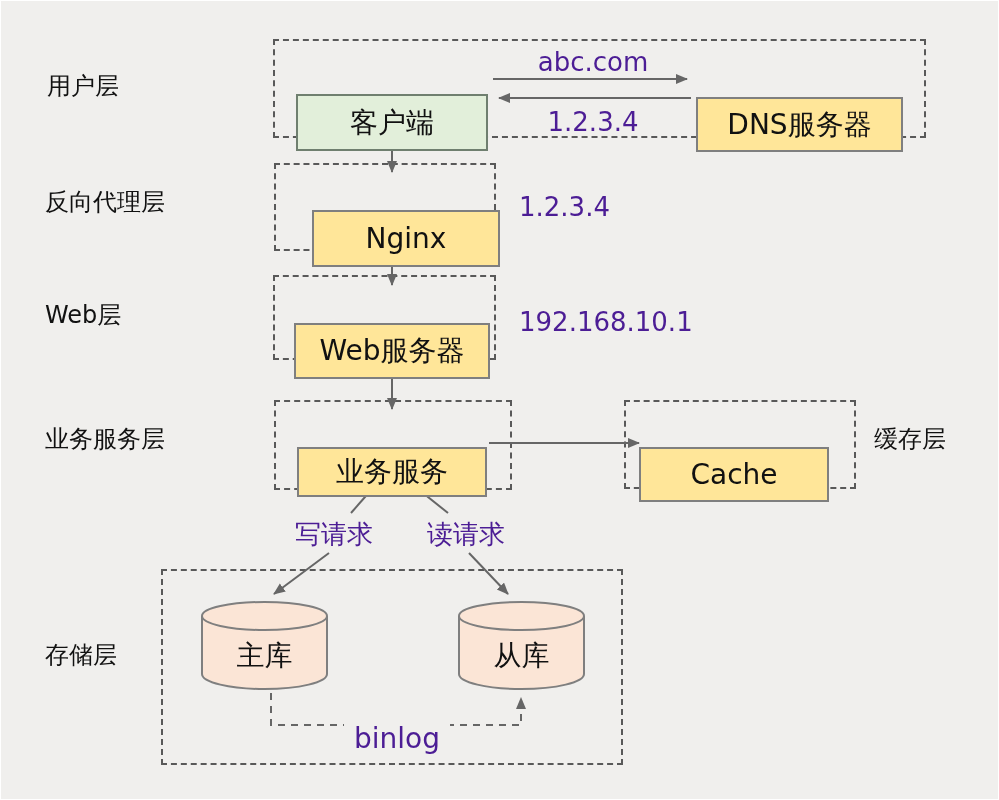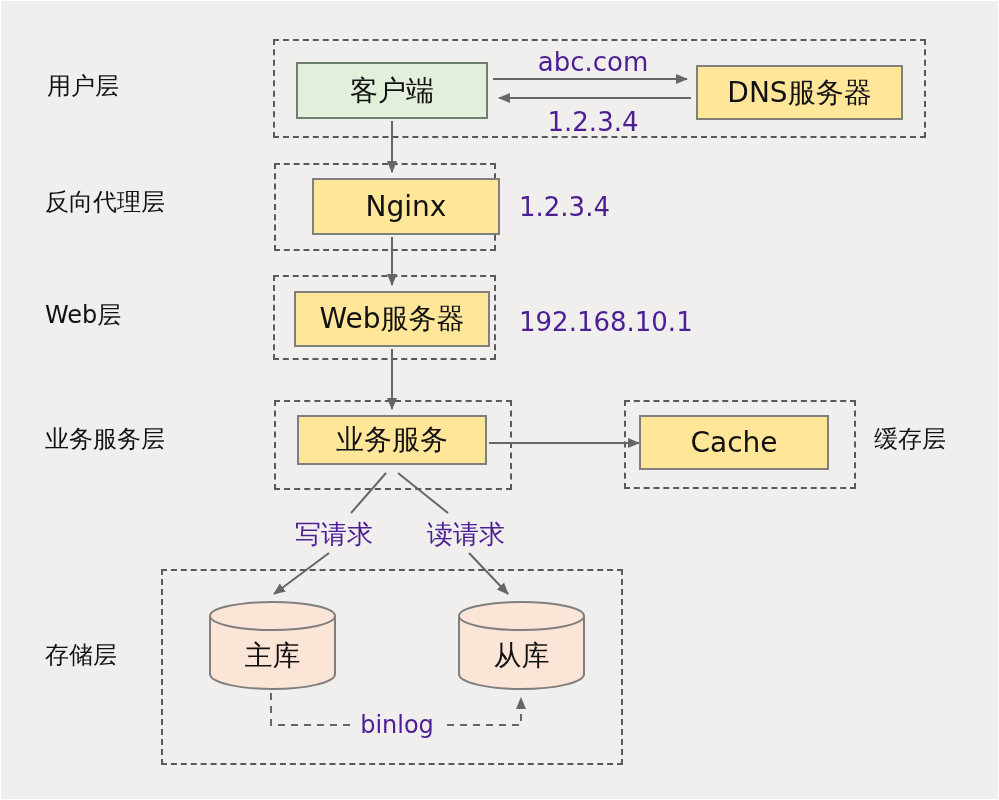--- a/index.html
+++ b/index.html
@@ -23,20 +23,21 @@
     background:transparent;
   }
   .node{
     position:absolute;
     background:#ffe699;
     border:2px solid #7f7f7f;
     box-sizing:border-box;
     display:flex;align-items:center;justify-content:center;
     font-size:28px;
     color:#111;
+    margin-top:32px;
   }
   .node.green{
     background:#e2efda;
     border-color:#6f7f6f;
   }
   .layer-label{
     position:absolute;
     font-size:24px;
     color:#111;
     line-height:1;
@@ -46,21 +47,22 @@
     position:absolute;
     font-size:26px;
     color:#4c1d95;
     line-height:1;
     white-space:nowrap;
   }
   .annotation.center{transform:translateX(-50%);}
   .binlog-label{
     background:#f0efed;
     padding:2px 10px;
-    font-size:24px;
+    font-size:28px;
+    margin-top:12px;
   }
   .cylinder{
     position:absolute;
     width:135px;height:92px;
   }
   .cylinder svg{position:absolute;left:0;top:0;}
   .cylinder .db-label{
     position:absolute;left:0;right:0;top:38px;
     text-align:center;
     font-size:28px;color:#111;
@@ -110,21 +112,21 @@
   <div class="layer-label" style="left:873px;top:426px">缓存层</div>
   <div class="layer-label" style="left:44px;top:642px">存储层</div>
 
   <div class="node green" style="left:295px;top:61px;width:192px;height:57px">客户端</div>
   <div class="node" style="left:695px;top:64px;width:207px;height:55px">DNS服务器</div>
   <div class="node" style="left:311px;top:177px;width:188px;height:57px">Nginx</div>
   <div class="node" style="left:293px;top:290px;width:196px;height:56px">Web服务器</div>
   <div class="node" style="left:296px;top:414px;width:190px;height:50px">业务服务</div>
   <div class="node" style="left:638px;top:414px;width:190px;height:55px">Cache</div>
 
-  <div class="cylinder" style="left:204px;top:598px">
+  <div class="cylinder" style="left:196px;top:598px">
     <svg width="135" height="92" viewBox="0 0 135 92">
       <path d="M5 17 v58 a62.5 15 0 0 0 125 0 v-58" fill="#fbe5d6" stroke="#7f7f7f" stroke-width="2"></path>
       <ellipse cx="67.5" cy="17" rx="62.5" ry="14" fill="#fbe5d6" stroke="#7f7f7f" stroke-width="2"></ellipse>
     </svg>
     <div class="db-label">主库</div>
   </div>
   <div class="cylinder" style="left:453px;top:598px">
     <svg width="135" height="92" viewBox="0 0 135 92">
       <path d="M5 17 v58 a62.5 15 0 0 0 125 0 v-58" fill="#fbe5d6" stroke="#7f7f7f" stroke-width="2"></path>
       <ellipse cx="67.5" cy="17" rx="62.5" ry="14" fill="#fbe5d6" stroke="#7f7f7f" stroke-width="2"></ellipse>

